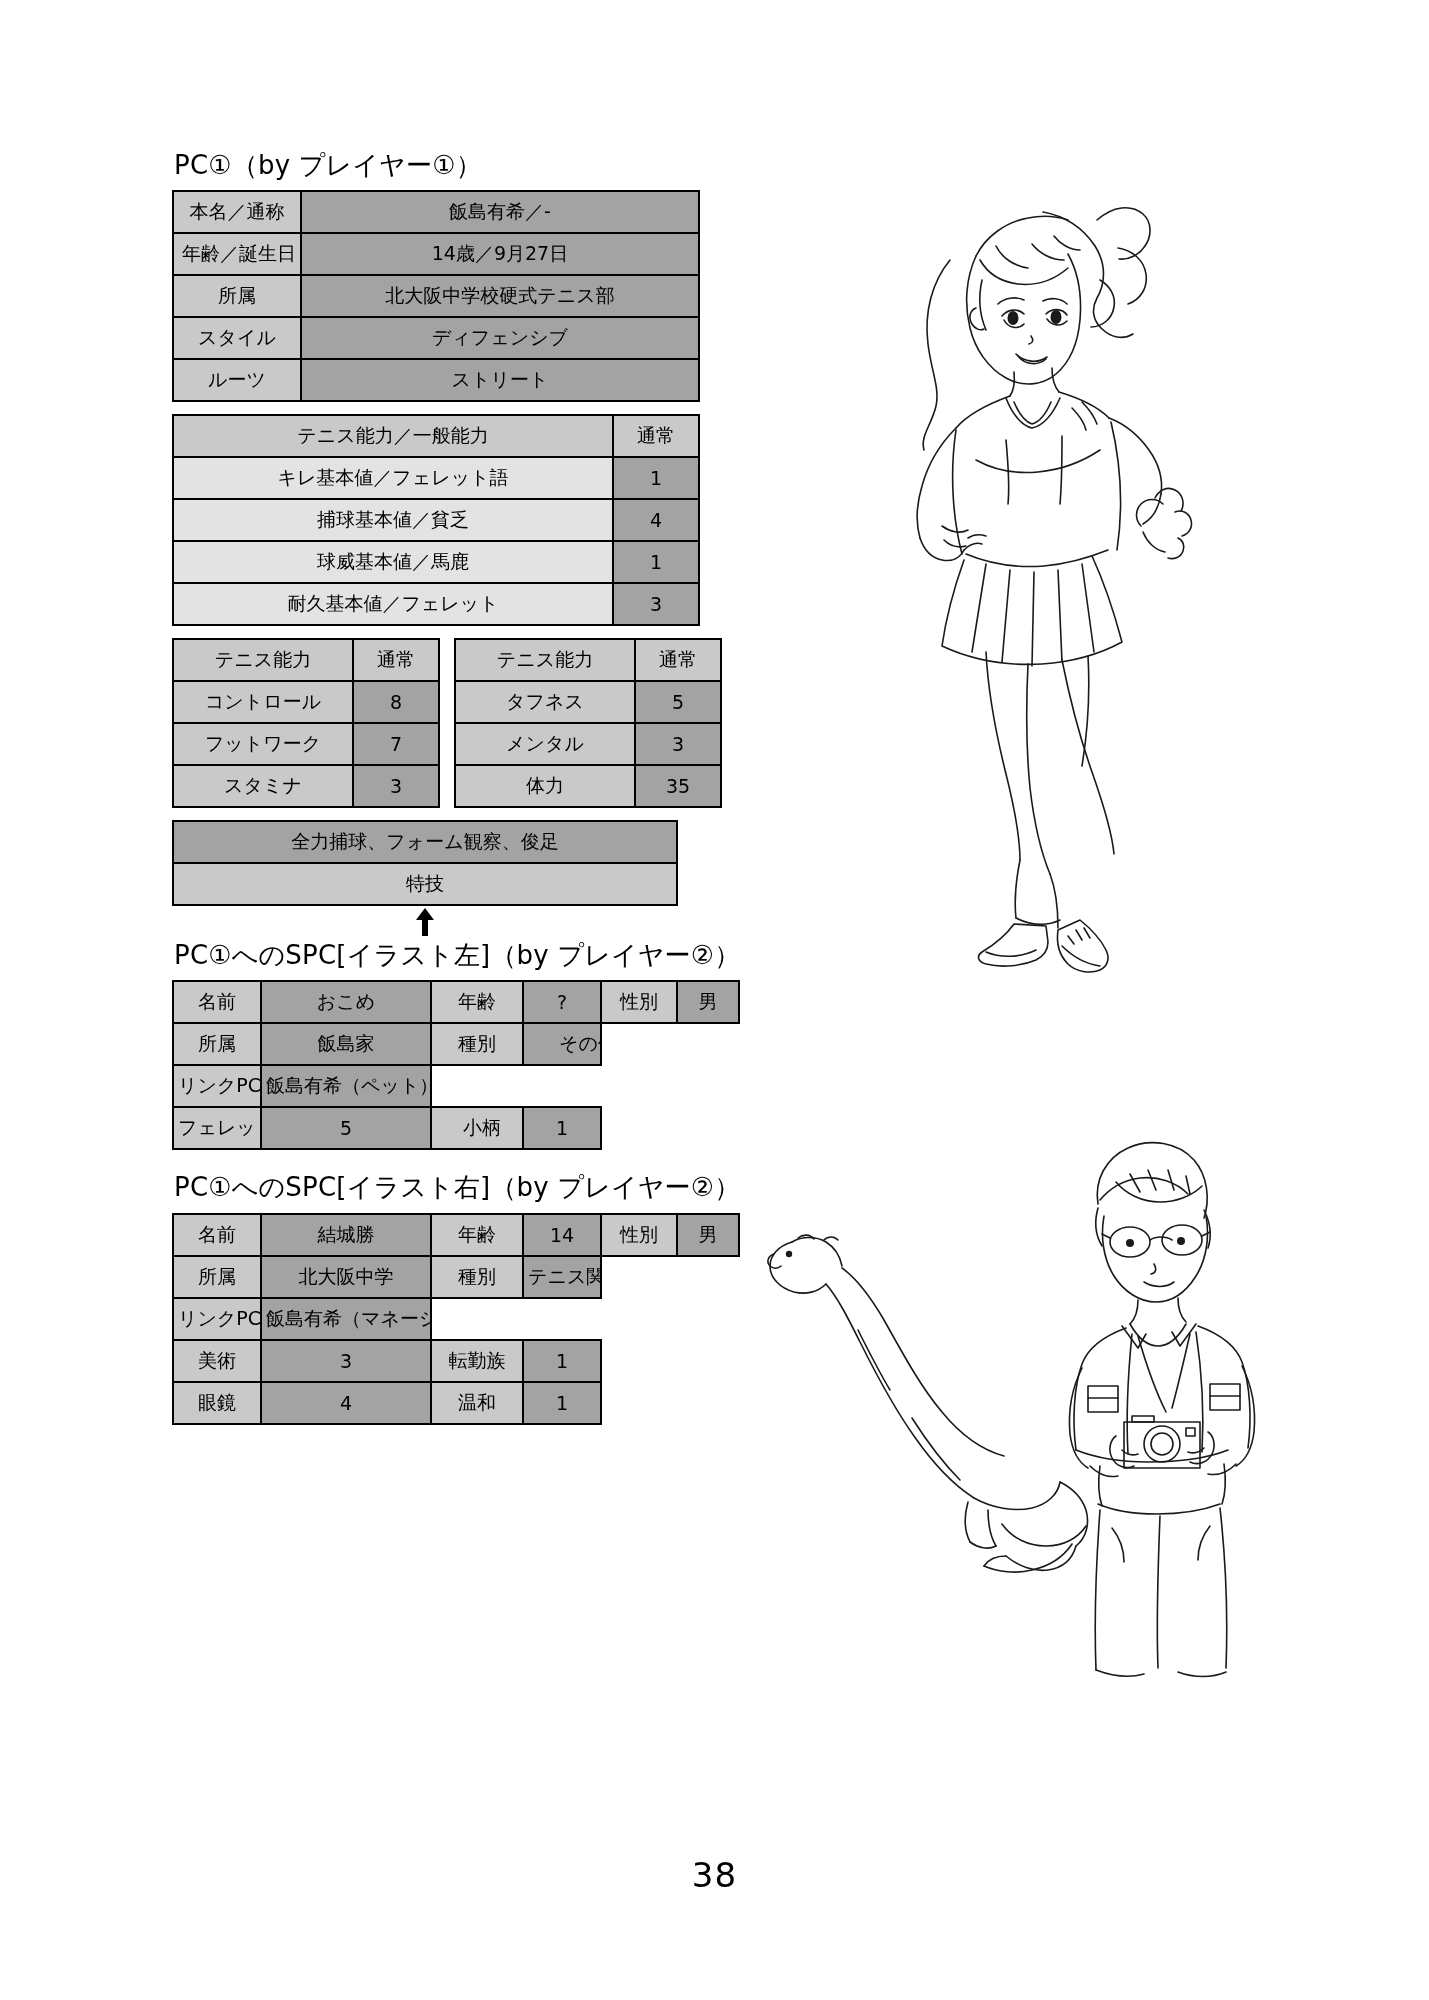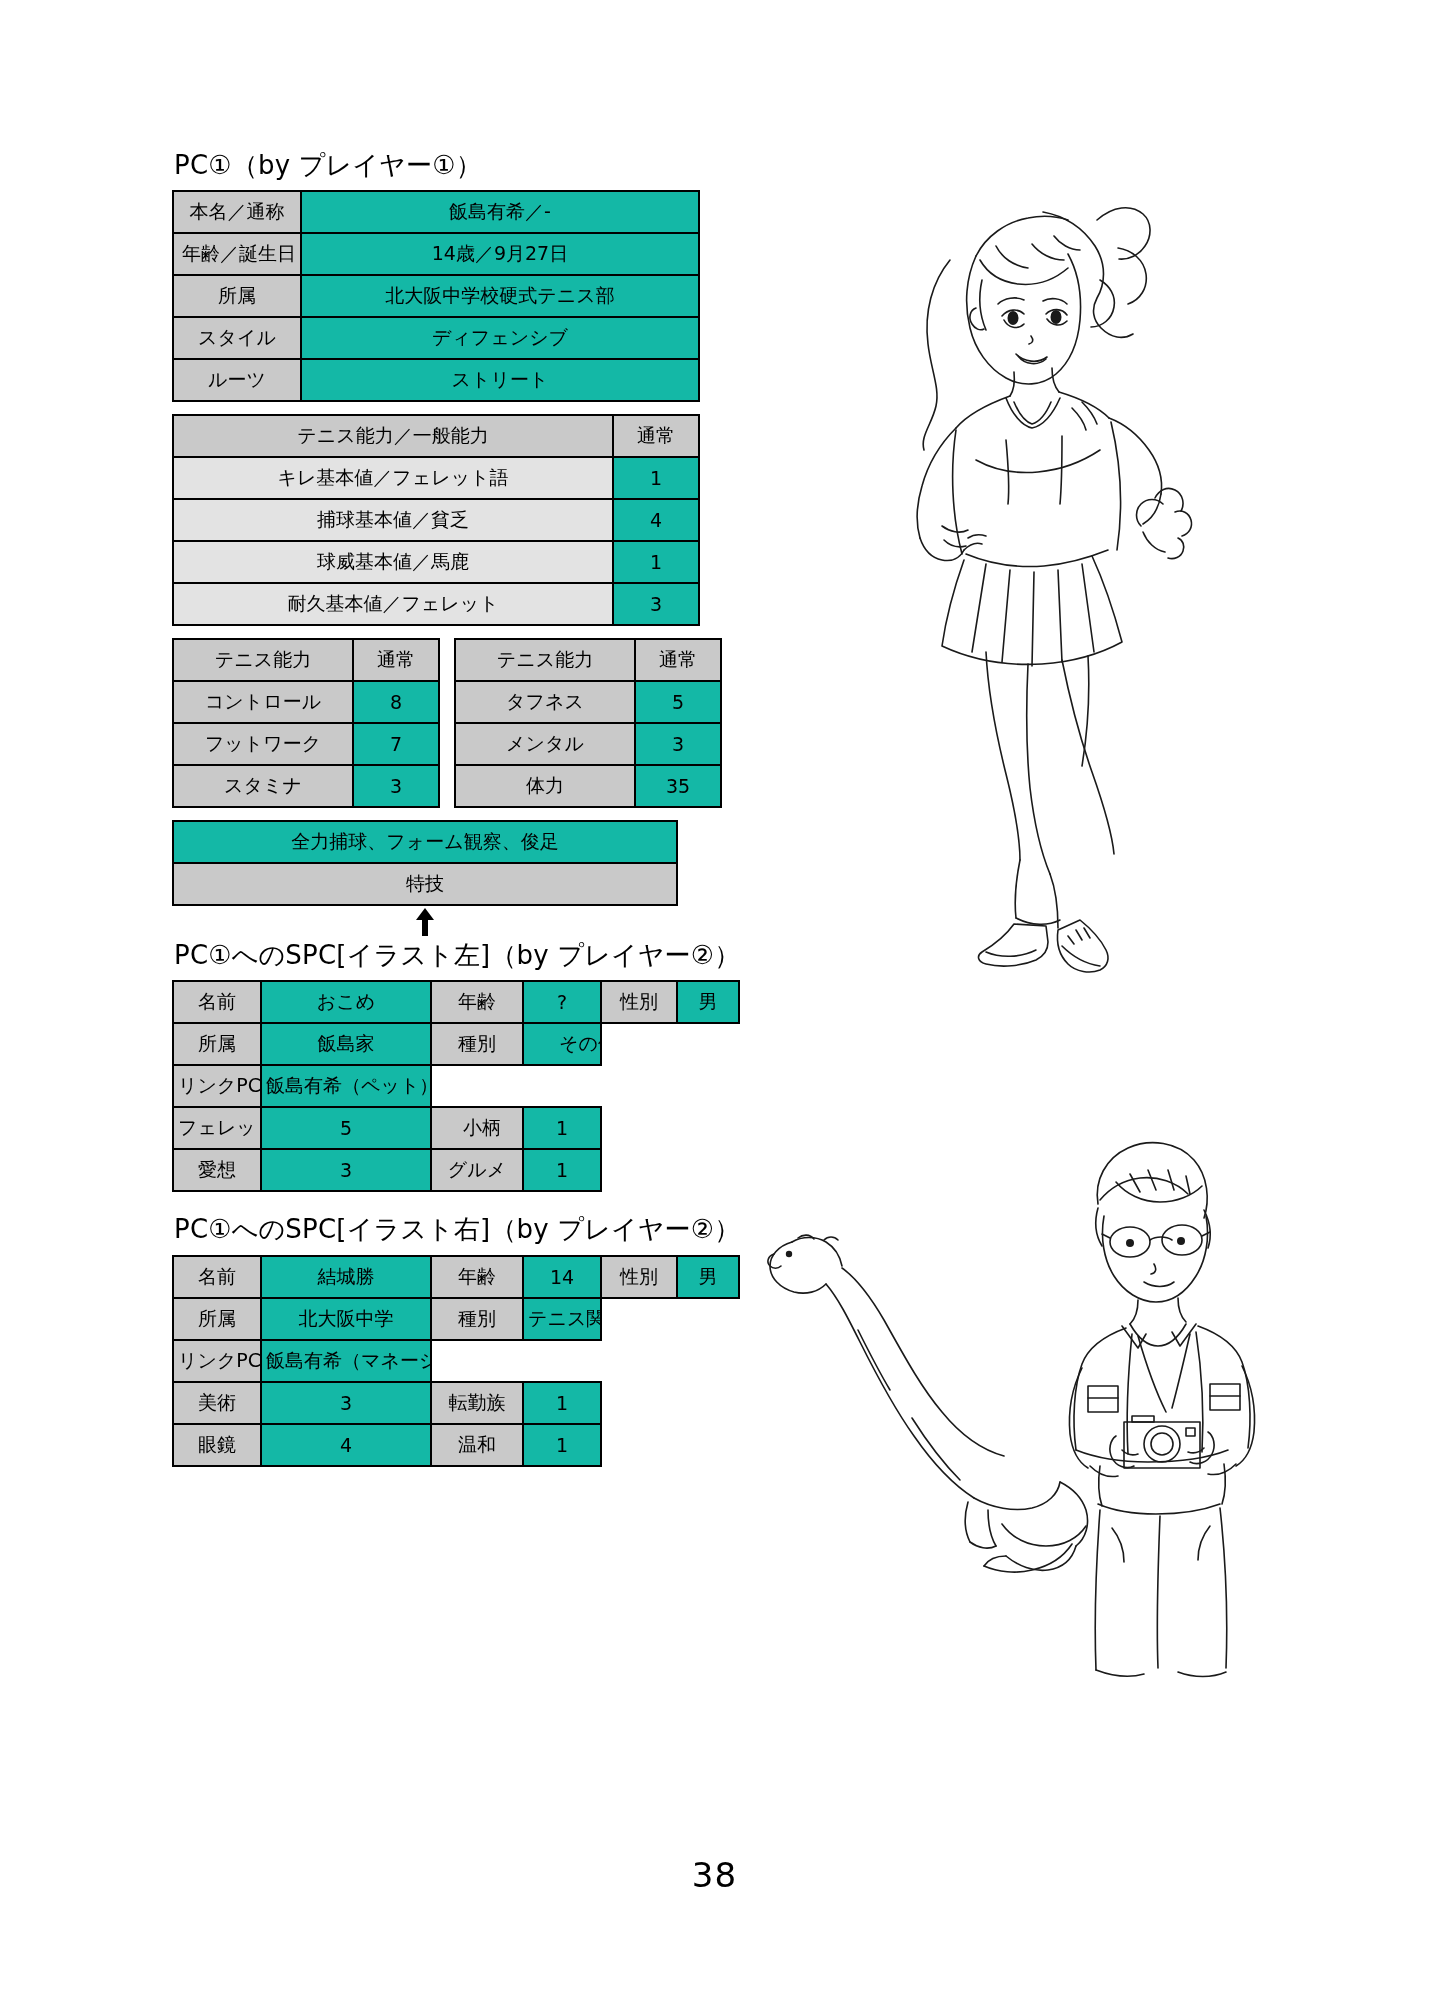--- a/index.html
+++ b/index.html
@@ -53,21 +53,21 @@
     white-space: nowrap;
     overflow: hidden;
   }
   td.shade {
     background: #c9c9c9;
   }
   td.shade-lt {
     background: #e3e3e3;
   }
   td.white {
-    background: #14b8a6;
+    background: #a3a3a3;
   }
   .gap {
     height: 12px;
   }
   .gap-lg {
     height: 22px;
   }
 
   
   .dual {
@@ -298,26 +298,20 @@
           <tr>
             <td class="shade" style="width: 148px;">リンクPC</td>
             <td class="white" style="width: 358px;">飯島有希（ペット）</td>
           </tr>
           <tr>
             <td class="shade" style="width: 182px;">フェレット</td>
             <td class="white" style="width: 62px;">5</td>
             <td class="shade" style="width: 196px; padding-left: 14px;">小柄</td>
             <td class="white" style="width: 66px;">1</td>
           </tr>
-          <tr>
-            <td class="shade" style="width: 182px;">愛想</td>
-            <td class="white" style="width: 62px;">3</td>
-            <td class="shade" style="width: 196px;">グルメ</td>
-            <td class="white" style="width: 66px;">1</td>
-          </tr>
         </tbody>
     </table>
 
     <div class="gap-lg"></div>
 
     <div class="section-title">PC①へのSPC[イラスト右]（by プレイヤー②）</div>
     <table class="sheet">
       <tbody>
           <tr>
             <td class="shade" style="width: 78px;">名前</td>

